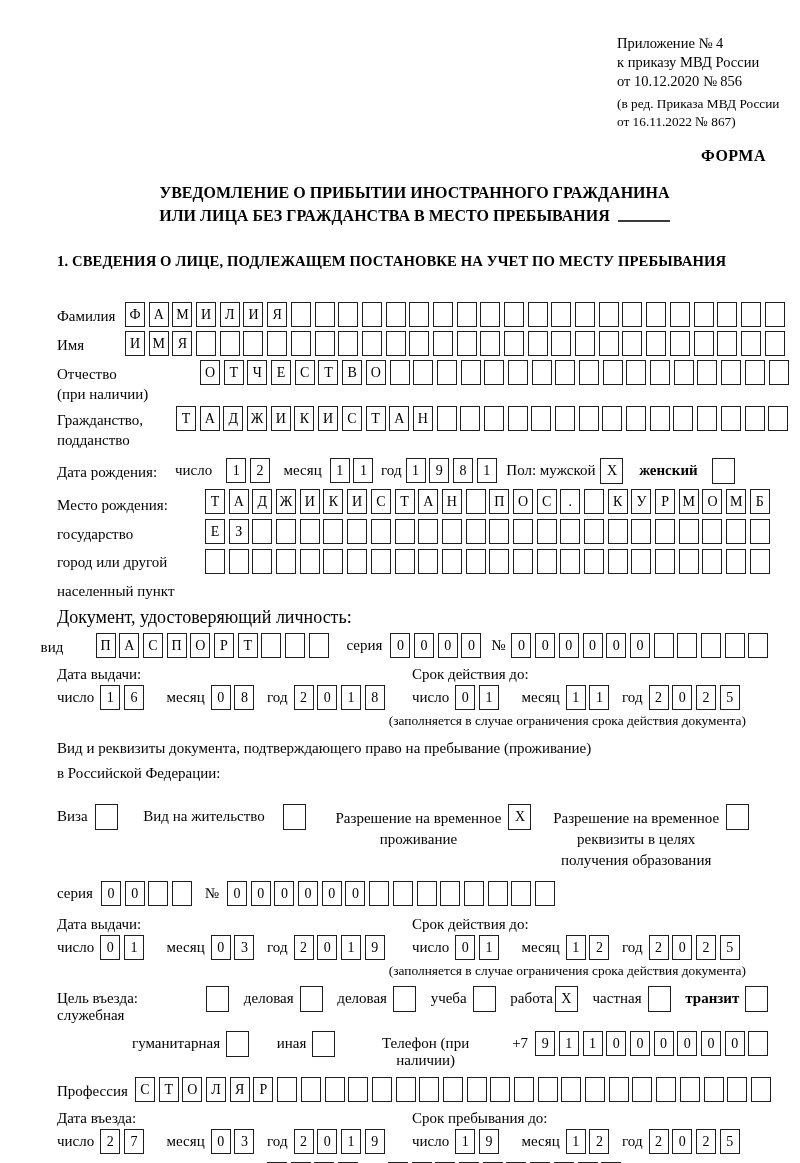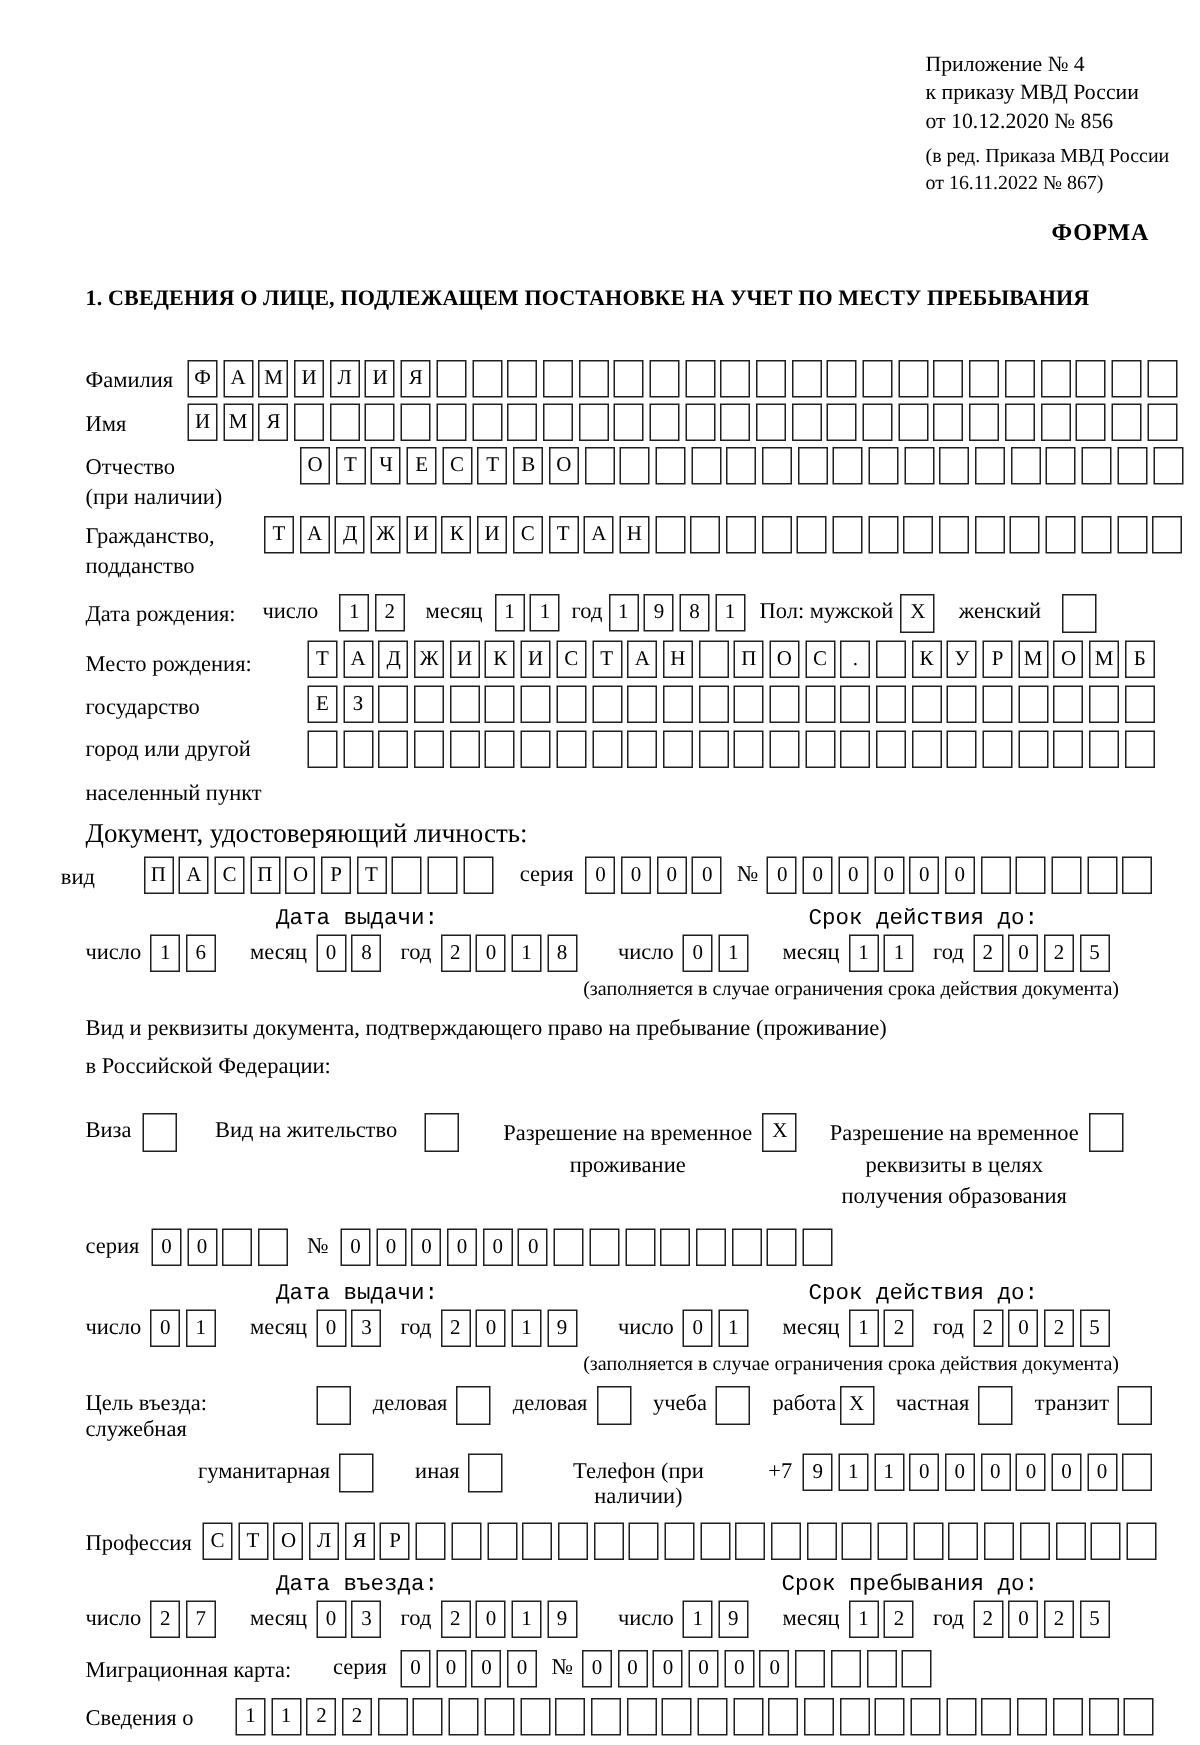--- a/index.html
+++ b/index.html
@@ -47,21 +47,21 @@
   .lw-rep { width:100px; line-height:21px; }
 
   .bp-rows .cells { display:flex; margin-bottom:5px; }
 
   .doc-head { font-weight:normal; font-size:18px; margin:2px 40px 5px 0; }
 
   
   .dates-pair { display:flex; }
   .dp-left { width:355px; flex:none; }
   .dp-right { flex:none; }
-  .dp-header { text-align:right; padding-top:2px;font-family:Liberation Mono, monospace; }
+  .dp-header { text-align:left; padding-top:2px; }
   .dp-header.l { width:235px; }
   .dp-header.r { width:280px; }
   .dp-row { display:flex; align-items:flex-start; margin-top:2px; }
   .dp-row .w { margin:0 6px 0 0; }
   .dp-row .cells { margin-right:9px; }
   .dp-row .cells:last-child { margin-right:0; }
   .dp-note { font-size:13.4px; text-align:right; padding-right:26px; margin:3px 0 7px 0; }
 
   .par { line-height:25px; margin-top:2px; }
 
@@ -95,20 +95,24 @@
   <div class="hdr">
     <div>Приложение № 4</div>
     <div>к приказу МВД России</div>
     <div>от 10.12.2020 № 856</div>
     <div class="gap"></div>
     <div class="small">(в ред. Приказа МВД России</div>
     <div class="small">от 16.11.2022 № 867)</div>
   </div>
   <div class="forma">ФОРМА</div>
 
+  <div class="title">
+    <div>УВЕДОМЛЕНИЕ О ПРИБЫТИИ ИНОСТРАННОГО ГРАЖДАНИНА</div>
+    <div><span>ИЛИ ЛИЦА БЕЗ ГРАЖДАНСТВА В МЕСТО ПРЕБЫВАНИЯ</span><span class="blank-line"></span></div>
+  </div>
 
   <div class="sec-head">1. СВЕДЕНИЯ О ЛИЦЕ, ПОДЛЕЖАЩЕМ ПОСТАНОВКЕ НА УЧЕТ ПО МЕСТУ ПРЕБЫВАНИЯ</div>
 
   <div class="frow mt20">
     <span class="lbl lw-surname">Фамилия</span>
     <span class="cells">
         <span class="cell">Ф</span>
         <span class="cell">А</span>
         <span class="cell">М</span>
         <span class="cell">И</span>
@@ -256,21 +260,21 @@
     <span class="cells" style="margin-right:6px;">
         <span class="cell">1</span>
         <span class="cell">9</span>
         <span class="cell">8</span>
         <span class="cell">1</span>
       </span>
     <span class="w" style="margin-right:5px;">Пол: мужской</span>
     <span class="cells cb">
         <span class="cell">X</span>
       </span>
-    <span class="w" style="margin:4px 14px 0 12px; padding-top:0;">женский</span>
+    <span class="w" style="margin:4px 14px 0 12px; padding-top:0;font-weight:bold;">женский</span>
     <span class="cells cb">
         <span class="cell"></span>
       </span>
   </div>
 
   <div class="frow" style="margin-bottom:0;">
     <span class="lbl lw-birthplace">
       <span>Место рождения:</span><br>
       <span>государство</span><br>
       <span>город или другой</span><br>
@@ -586,21 +590,21 @@
       <span class="cells cb">
           <span class="cell">X</span>
         </span>
     </span>
     <span class="grp">
       <span class="txt">частная</span>
       <span class="cells cb">
           <span class="cell"></span>
         </span>
     </span>
-    <span class="grp" style="margin-right:0;">
+    <span class="grp" style="margin-right:0;font-weight:bold;">
       <span class="txt">транзит</span>
       <span class="cells cb">
           <span class="cell"></span>
         </span>
     </span>
   </div>
 
   <div class="frow purpose-row purpose2">
     <span class="grp">
       <span class="txt">гуманитарная</span>

